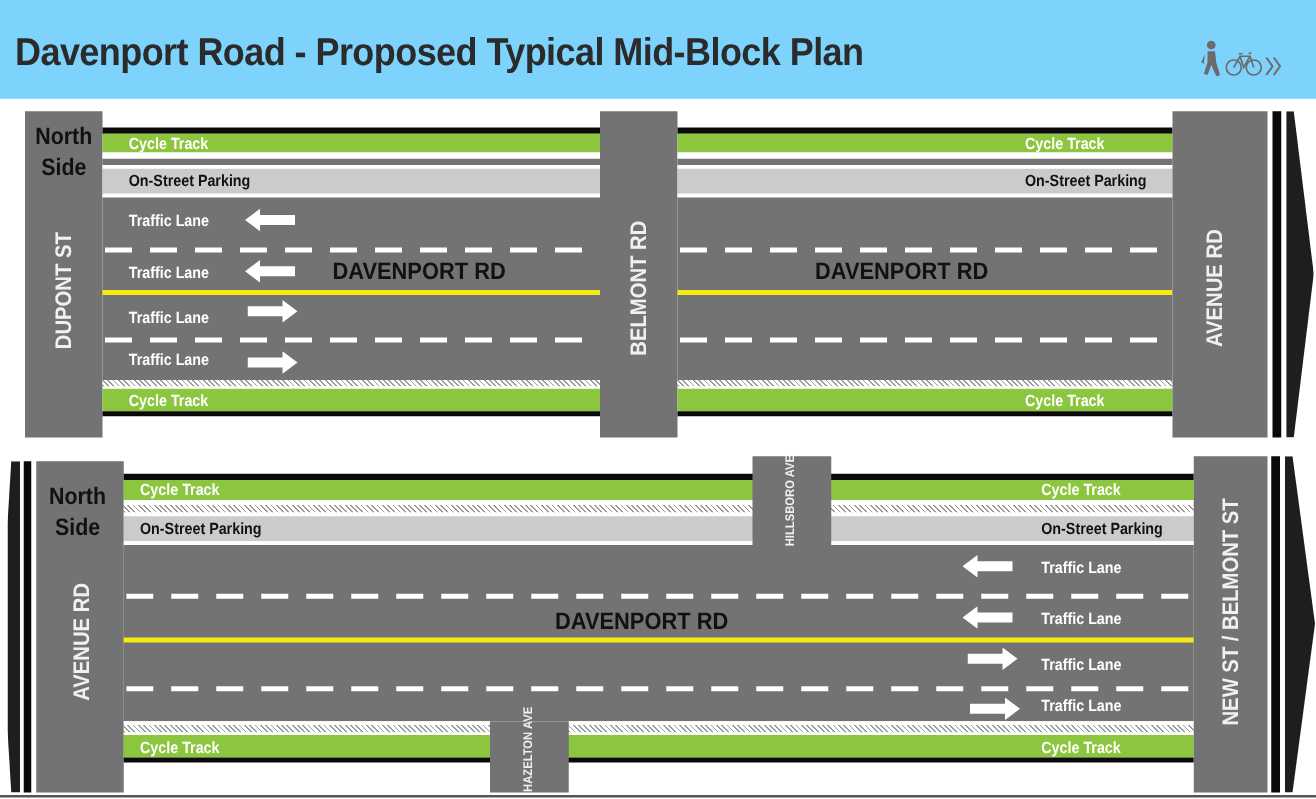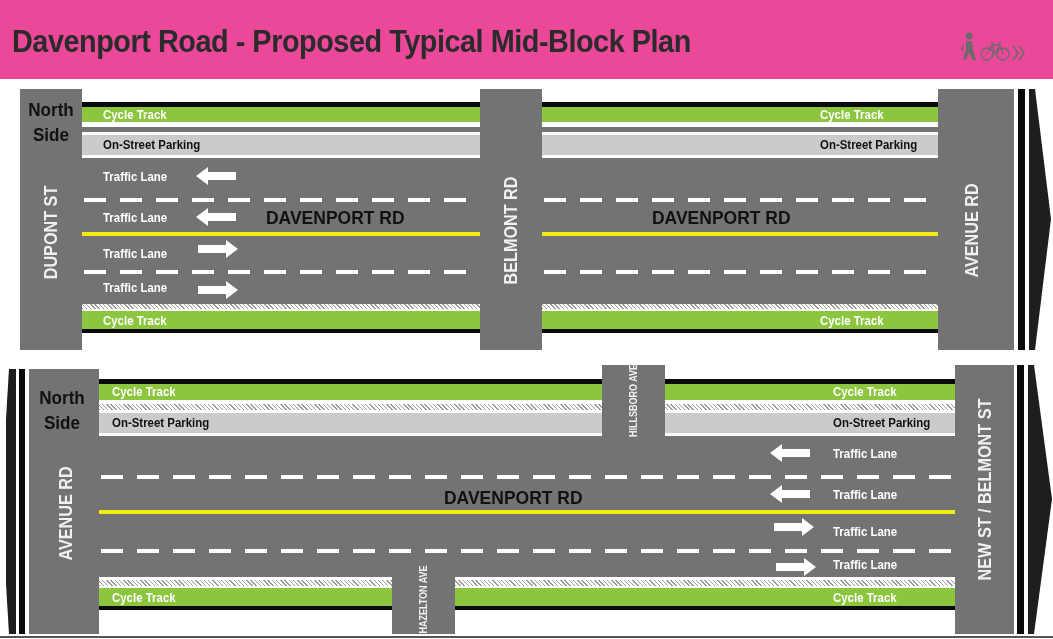--- a/index.html
+++ b/index.html
@@ -1,17 +1,17 @@
 <!DOCTYPE html>
 <html><head>
 <meta charset="utf-8">
 <style>
   * { box-sizing: border-box; margin: 0; padding: 0; }
   html, body { width: 1053px; height: 639px; overflow: hidden; background: #ffffff; font-family: "Liberation Sans", sans-serif; }
-  .header { position: absolute; left: 0; top: 0; width: 1053px; height: 79px; background: #ec4899; }
+  .header { position: absolute; left: 0; top: 0; width: 1053px; height: 79px; background: #7dd3fc; }
   .title { position: absolute; left: 12px; top: 24px; font-size: 31px; font-weight: bold; color: #2b2b2b; letter-spacing: -0.5px; transform: scaleX(0.93); transform-origin: left center; white-space: nowrap; }
   .logo { position: absolute; left: 960px; top: 30px; width: 70px; height: 36px; }
   .panel { position: absolute; left: 0; width: 1053px; }
   .abs { position: absolute; }
   .gray { background: #737373; }
   .cross { background: #737373; }
   .band-black { background: #0a0a0a; }
   .green { background: #8cc63f; }
   .white { background: #ffffff; }
   .parking { background: #cbcbcb; }

